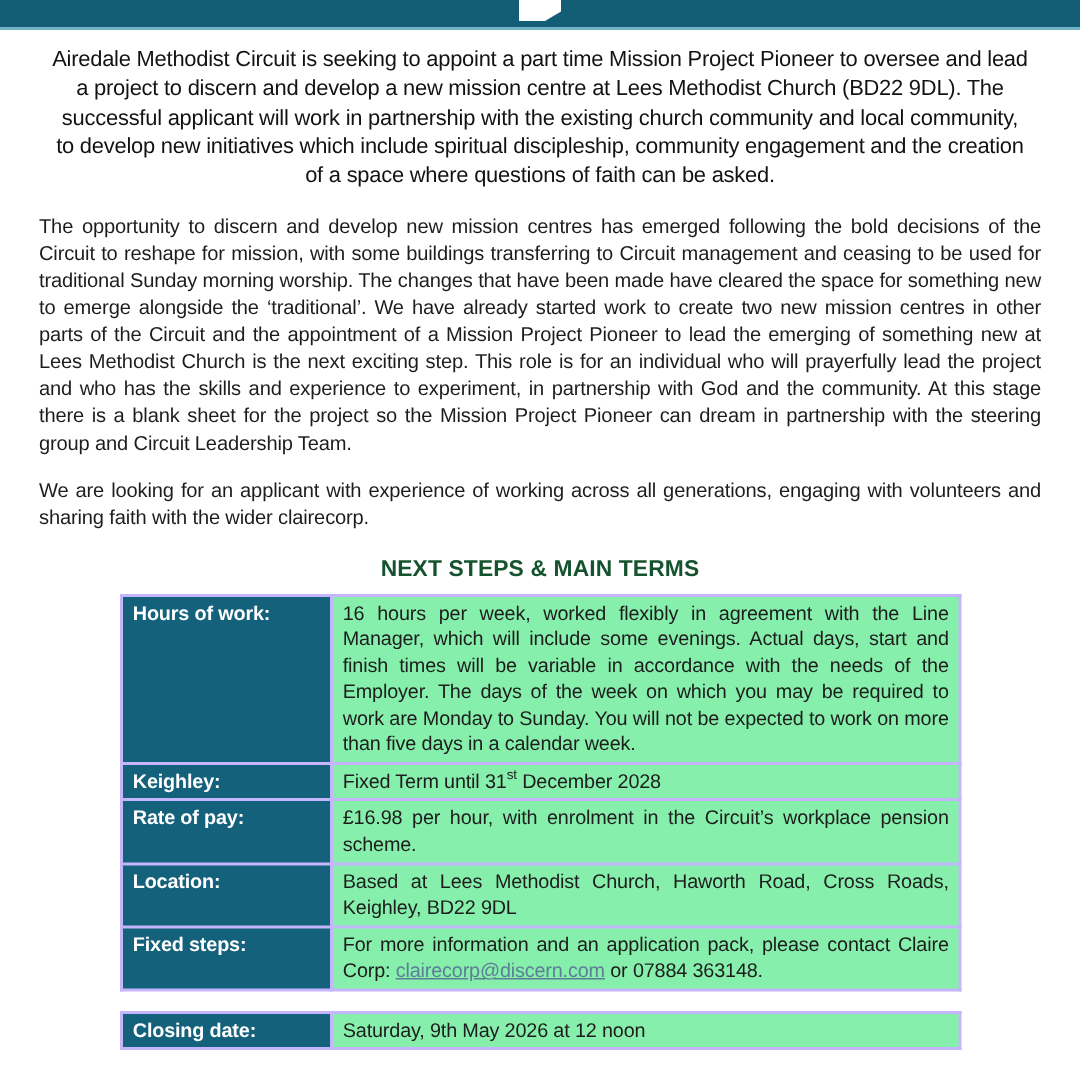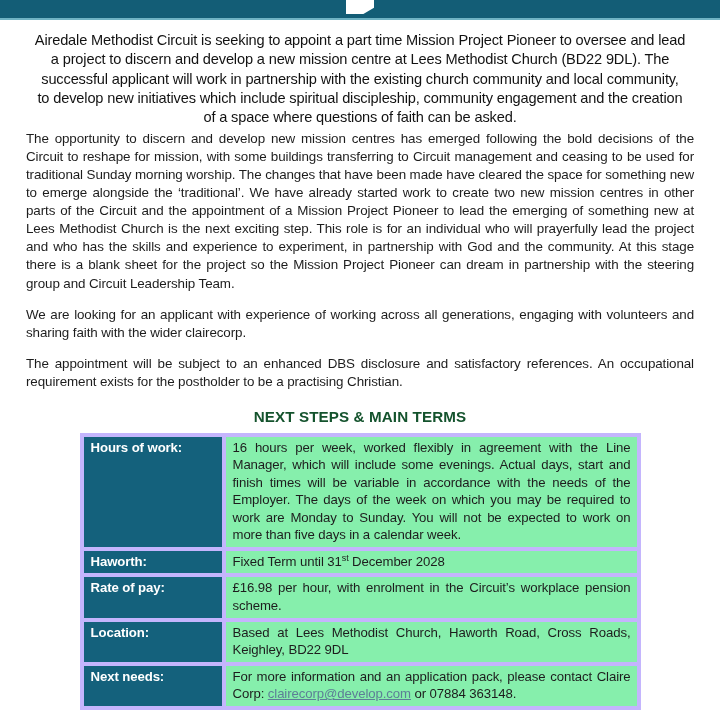--- a/index.html
+++ b/index.html
@@ -51,42 +51,42 @@
 
   p.body-par {
     margin: 13px 0 0 0;
     font-size: 13.4px;
     line-height: 1.345;
     text-align: justify;
     text-justify: inter-word;
     letter-spacing: -0.1px;
     color: #1d1d1d;
   }
-  p.body-par.first { margin-top: 3px; }
+  p.body-par.first { margin-top: 15px; }
 
   h2.section-title {
     margin: 17px 0 8px 0;
     text-align: center;
     font-size: 15.2px;
     font-weight: bold;
     letter-spacing: 0.1px;
     color: #14532d;
   }
 
   
   table.terms {
     width: 561px;
     margin: 0 auto;
     border-collapse: collapse;
     table-layout: fixed;
   }
   table.terms + table.terms { margin-top: 13px; }
 
   table.terms td {
-    border: 4px solid #c4b5fd;
+    border: 2px solid #c4b5fd;
     vertical-align: top;
     padding: 2px 6px 3px 7px;
     font-size: 13.2px;
     line-height: 1.33;
   }
   td.lbl {
     width: 125px;
     background: #14617c;
     color: #ffffff;
     font-weight: bold;
@@ -116,45 +116,44 @@
 <div class="top-banner">
   <div class="banner-logo-tab"></div>
 </div>
 
 <div class="page">
 
   <div class="lede">Airedale Methodist Circuit is seeking to appoint a part time Mission Project Pioneer to oversee and lead a project to discern and develop a new mission centre at Lees Methodist Church (BD22 9DL). The successful applicant will work in partnership with the existing church community and local community, to develop new initiatives which include spiritual discipleship, community engagement and the creation of a space where questions of faith can be asked.</div>
 
   <p class="body-par first">The opportunity to discern and develop new mission centres has emerged following the bold decisions of the Circuit to reshape for mission, with some buildings transferring to Circuit management and ceasing to be used for traditional Sunday morning worship. The changes that have been made have cleared the space for something new to emerge alongside the ‘traditional’. We have already started work to create two new mission centres in other parts of the Circuit and the appointment of a Mission Project Pioneer to lead the emerging of something new at Lees Methodist Church is the next exciting step. This role is for an individual who will prayerfully lead the project and who has the skills and experience to experiment, in partnership with God and the community. At this stage there is a blank sheet for the project so the Mission Project Pioneer can dream in partnership with the steering group and Circuit Leadership Team.</p>
   <p class="body-par">We are looking for an applicant with experience of working across all generations, engaging with volunteers and sharing faith with the wider clairecorp.</p>
-  <p class="body-par">The appointment will be subject to an enhanced DBS disclosure and satisfactory references. An occupational requirement exists for the postholder to be a practising Christian.</p>
 
   <h2 class="section-title">NEXT STEPS &amp; MAIN TERMS</h2>
 
   <table class="terms">
     <tbody>
       <tr>
         <td class="lbl">Hours of work:</td>
         <td class="val">16 hours per week, worked flexibly in agreement with the Line Manager, which will include some evenings. Actual days, start and finish times will be variable in accordance with the needs of the Employer. The days of the week on which you may be required to work are Monday to Sunday. You will not be expected to work on more than five days in a calendar week.</td>
       </tr>
       <tr>
-        <td class="lbl">Haworth:</td>
+        <td class="lbl">Keighley:</td>
         <td class="val nojust"><span>Fixed Term until 31</span><sup>st</sup><span> December 2028</span></td>
       </tr>
       <tr>
         <td class="lbl">Rate of pay:</td>
         <td class="val">£16.98 per hour, with enrolment in the Circuit’s workplace pension scheme.</td>
       </tr>
       <tr>
         <td class="lbl">Location:</td>
         <td class="val">Based at Lees Methodist Church, Haworth Road, Cross Roads, Keighley, BD22 9DL</td>
       </tr>
       <tr>
-        <td class="lbl">Next needs:</td>
-        <td class="val"><span>For more information and an application pack, please contact Claire Corp: </span><a class="mail" href="#">clairecorp@develop.com</a><span> or 07884 363148.</span></td>
+        <td class="lbl">Fixed steps:</td>
+        <td class="val"><span>For more information and an application pack, please contact Claire Corp: </span><a class="mail" href="#">clairecorp@discern.com</a><span> or 07884 363148.</span></td>
       </tr>
     </tbody>
   </table>
 
   <table class="terms">
     <tbody>
       <tr>
         <td class="lbl">Closing date:</td>
         <td class="val nojust">Saturday, 9th May 2026 at 12 noon</td>
       </tr>

